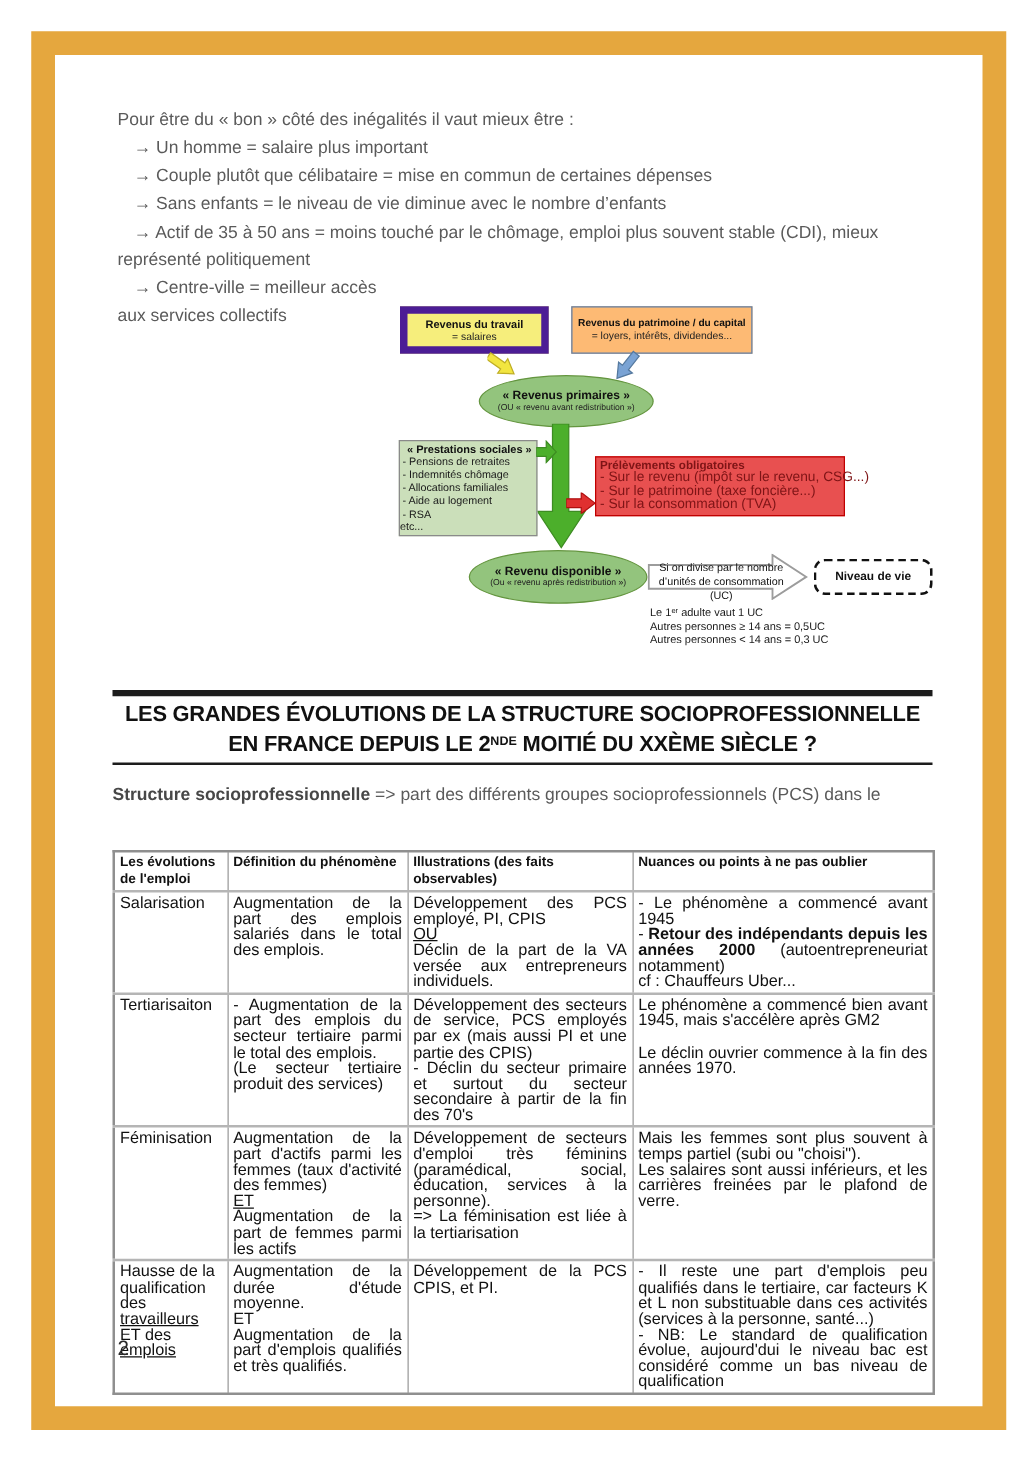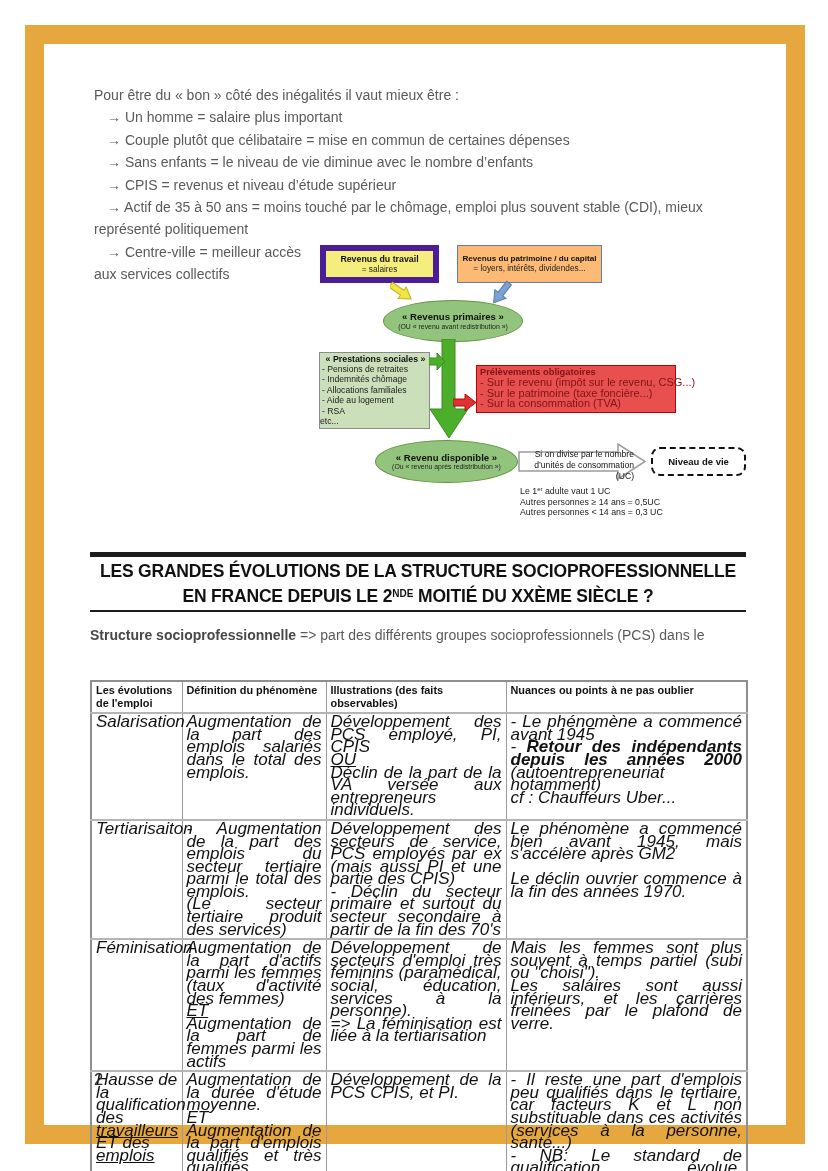--- a/index.html
+++ b/index.html
@@ -26,38 +26,38 @@
   .el2{left:65px;top:197px;width:143px;height:43px;}
   .et{font-weight:bold;font-size:9.6px;color:#111;line-height:1.2;}
   .es{font-size:6.9px;color:#222;white-space:nowrap;line-height:1.2;}
   .box-prest{left:9px;top:109px;width:111px;height:77px;background:#CBDFBA;border:1px solid #8a8a8a;font-size:8.6px;color:#1a1a1a;padding:1px 0 0 2px;}
   .box-prest .pt{font-weight:bold;font-size:8.8px;text-align:center;color:#111;}
   .box-prest .pi{line-height:10.4px;white-space:nowrap;}
   .box-prel{left:166px;top:122px;width:200px;height:48px;background:#E85050;border:1.5px solid #C00000;color:#7E1416;padding:1px 0 0 3px;}
   .box-prel .pt{font-weight:bold;font-size:9.3px;}
   .box-prel .pi{font-size:11px;line-height:10.5px;white-space:nowrap;}
   .blockarrow{left:208px;top:200px;width:129px;height:37px;}
-  .blockarrow .txt{position:absolute;left:2px;top:6px;width:114px;text-align:right;font-size:8.6px;line-height:11px;color:#111;}
+  .blockarrow .txt{position:absolute;left:2px;top:6px;width:114px;text-align:center;font-size:8.6px;line-height:11px;color:#111;}
   .dashedbox{left:341px;top:204px;width:95px;height:29px;border:2.5px dashed #111;border-radius:9px;font-weight:bold;font-size:9.5px;color:#111;}
   .ucnote{left:210px;top:241px;font-size:8.8px;line-height:10.7px;color:#1a1a1a;white-space:nowrap;}
   .supsm{font-size:6px;vertical-align:3px;}
 
   
   .rule-thick{position:absolute;left:90px;top:552px;width:656px;height:5px;background:#1c1c1c;}
   .rule-thin{position:absolute;left:90px;top:610px;width:656px;height:2px;background:#1c1c1c;}
   .heading{position:absolute;left:86px;top:561px;width:664px;text-align:center;font-weight:bold;font-size:17.5px;letter-spacing:-0.2px;color:#111;line-height:21.5px;}
   .heading sup{font-size:10px;vertical-align:5px;letter-spacing:0;}
   .subtitle{position:absolute;left:90px;top:622px;width:662px;font-size:14px;color:#5a5a5a;line-height:26.5px;}
   .subtitle .sb{font-weight:bold;color:#474747;}
 
   
   .doc-table{position:absolute;left:90px;top:680px;width:656px;border-collapse:collapse;table-layout:fixed;border:2px solid #8f8f8f;}
   .doc-table th,.doc-table td{border:1px solid #9a9a9a;vertical-align:top;padding:2px 4px;color:#111;}
   .doc-table th{font-weight:bold;text-align:left;font-size:10.9px;line-height:1.2;}
-  .doc-table td{font-size:17px;font-style:italic;}
+  .doc-table td{font-size:13px;}
   .doc-table tbody tr{border-top:2px solid #b5b5b5;}
   .doc-table thead tr{height:32px;}
   .doc-table tbody tr:nth-child(1){height:66px;}
   .doc-table tbody tr:nth-child(2){height:98px;}
   .doc-table tbody tr:nth-child(3){height:97px;}
   .doc-table tbody tr:nth-child(4){height:87px;}
   .cp{line-height:12.6px;margin:0;}
   td.cj .cp{text-align:justify;}
   td.cl .cp{text-align:left;}
   .b{font-weight:bold;}
@@ -69,21 +69,20 @@
 <body>
 
 <div class="page">
   <div class="frame"></div>
 
   <div class="intro">
     <div class="il">Pour être du « bon » côté des inégalités il vaut mieux être :</div>
     <div class="il ind">→ Un homme = salaire plus important</div>
     <div class="il ind">→ Couple plutôt que célibataire = mise en commun de certaines dépenses</div>
     <div class="il ind">→ Sans enfants = le niveau de vie diminue avec le nombre d’enfants</div>
-    <div class="il ind">→ CPIS = revenus et niveau d’étude supérieur</div>
     <div class="il ind">→ Actif de 35 à 50 ans = moins touché par le chômage, emploi plus souvent stable (CDI), mieux</div>
     <div class="il">représenté politiquement</div>
     <div class="il ind">→ Centre-ville = meilleur accès</div>
     <div class="il">aux services collectifs</div>
   </div>
 
   <div class="diagram">
 
     <div class="dabs fcc box-travail">
       <span class="bt">Revenus du travail</span>

